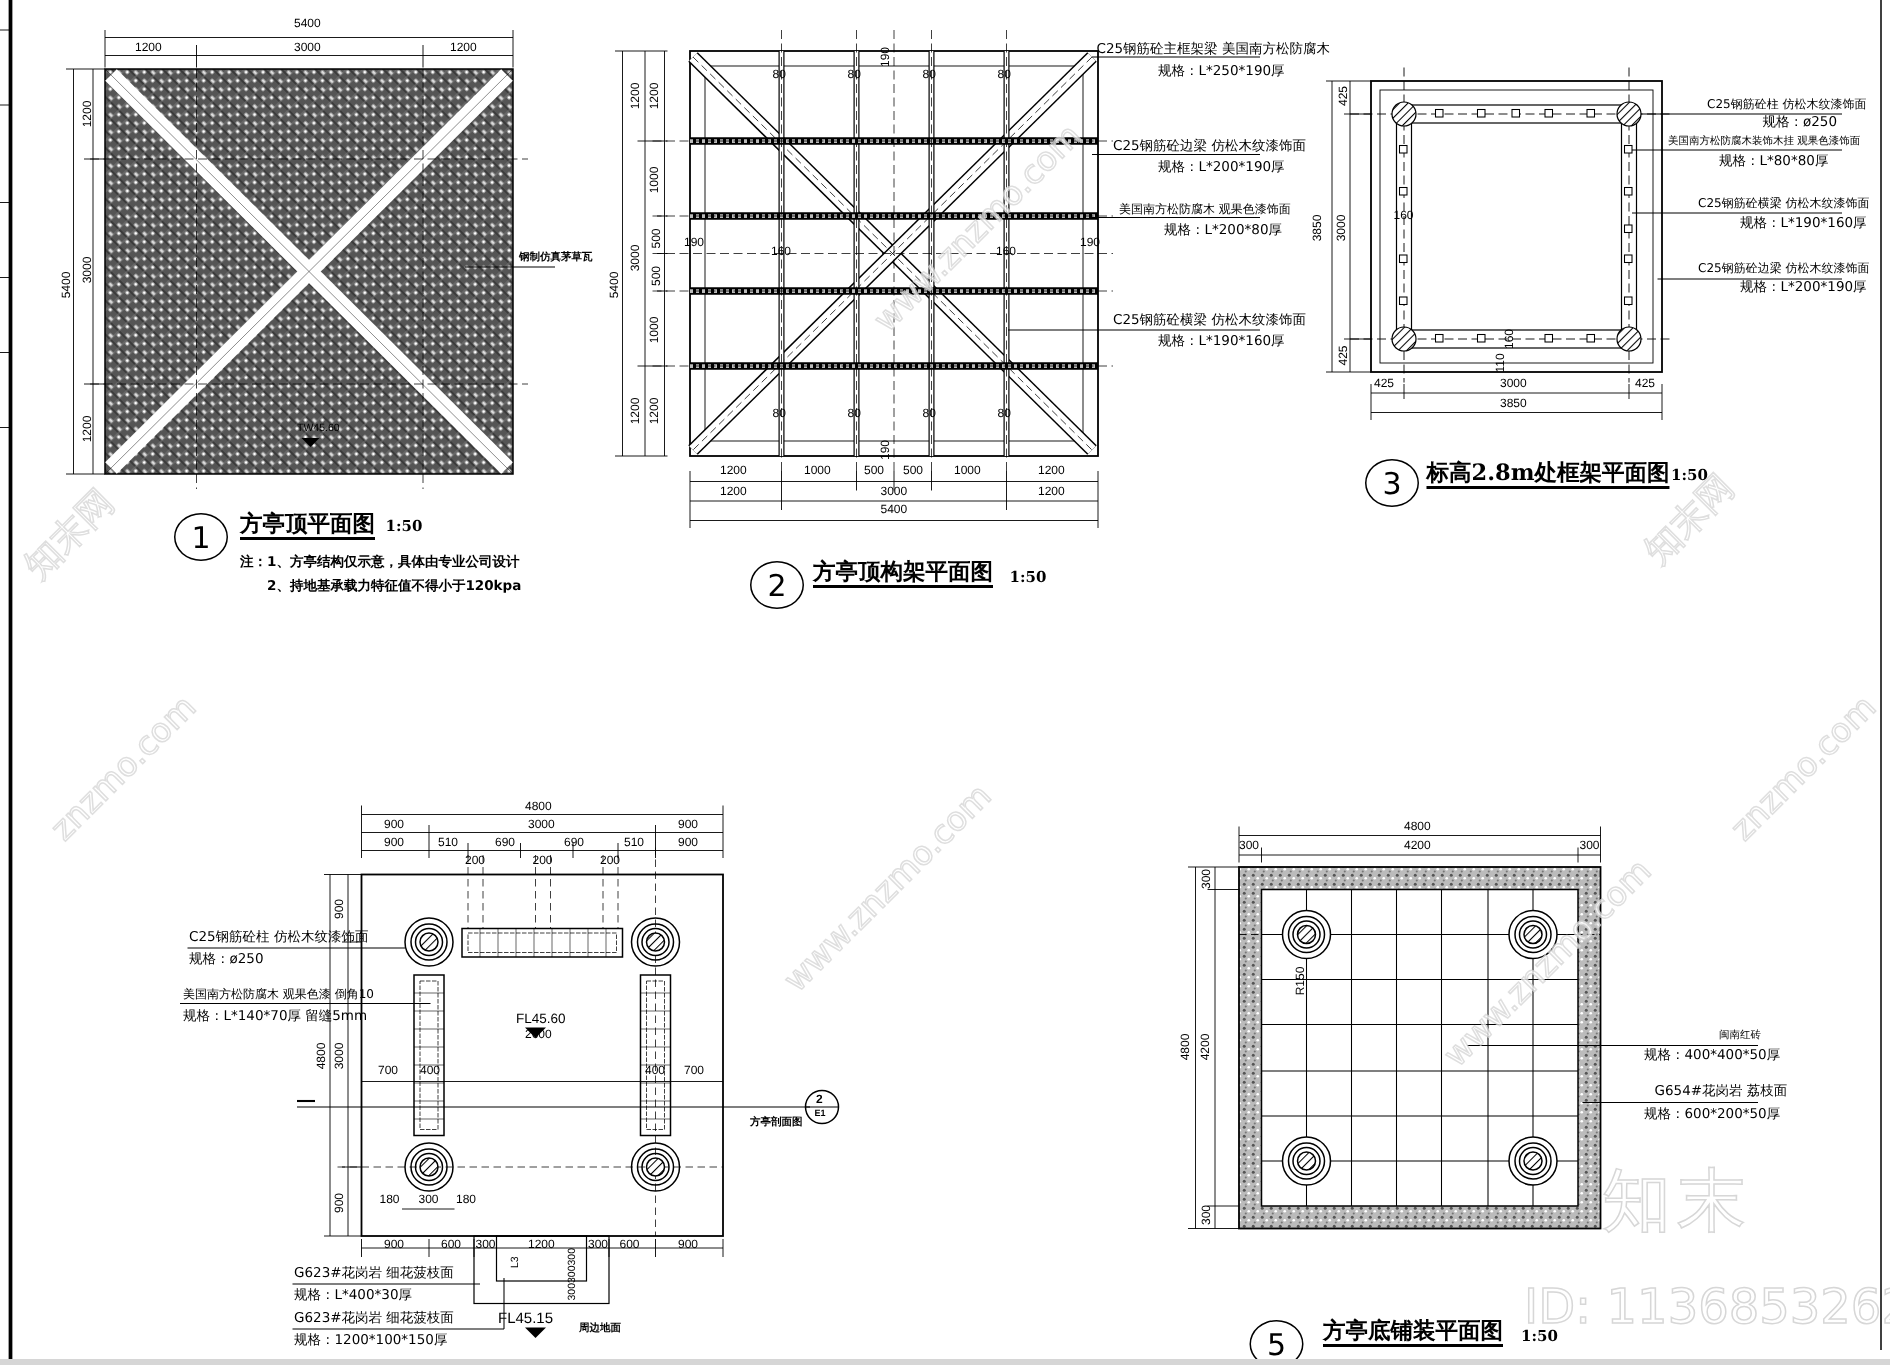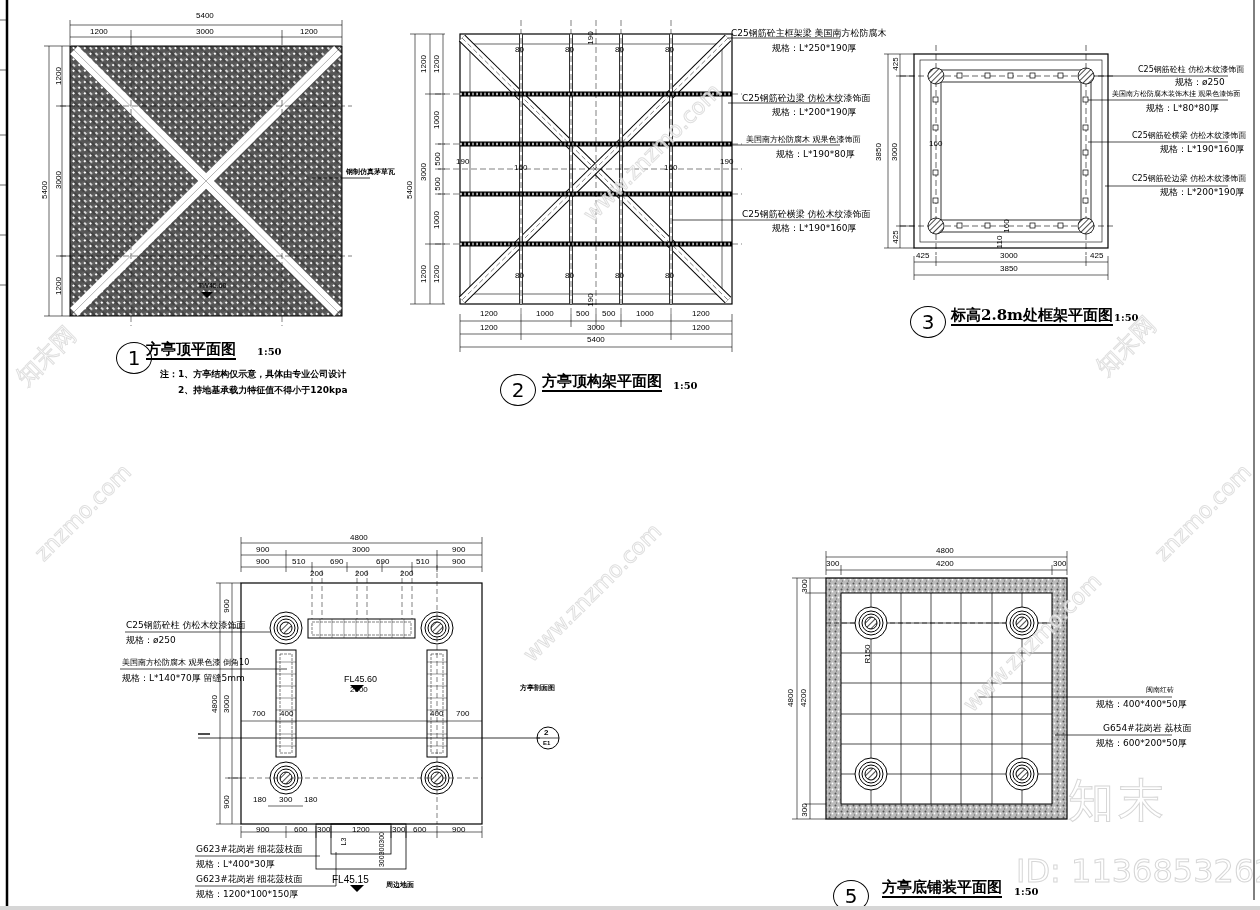--- a/index.html
+++ b/index.html
@@ -400,21 +400,21 @@
 <div class="lbl" style="left:90px;top:28px;">1200</div>
 <div class="lbl" style="left:196px;top:28px;">3000</div>
 <div class="lbl" style="left:300px;top:28px;">1200</div>
 <div class="lbl" style="left:36px;top:186px;transform:rotate(-90deg);">5400</div>
 <div class="lbl" style="left:50px;top:72px;transform:rotate(-90deg);">1200</div>
 <div class="lbl" style="left:50px;top:176px;transform:rotate(-90deg);">3000</div>
 <div class="lbl" style="left:50px;top:282px;transform:rotate(-90deg);">1200</div>
 <div class="lbl" style="left:198px;top:282px;font-size:7px;">TW45.60</div>
 <div class="lbl" style="left:346px;top:168px;font-size:7px;font-weight:bold;">钢制仿真茅草瓦</div>
 <div class="circ" style="left:116px;top:342px;width:34px;height:30px;">1</div>
-<div class="title" style="left:146px;top:340px;">方亭顶平面图</div>
+<div class="title" style="left:160px;top:340px;">方亭顶平面图</div>
 <div class="scale" style="left:257px;top:346px;">1:50</div>
 <div class="note" style="left:160px;top:368px;">注：1、方亭结构仅示意，具体由专业公司设计</div>
 <div class="note" style="left:178px;top:384px;">2、持地基承载力特征值不得小于120kpa</div>
 
 <div class="lbl" style="left:401px;top:186px;transform:rotate(-90deg);">5400</div>
 <div class="lbl" style="left:415px;top:60px;transform:rotate(-90deg);">1200</div>
 <div class="lbl" style="left:415px;top:168px;transform:rotate(-90deg);">3000</div>
 <div class="lbl" style="left:415px;top:270px;transform:rotate(-90deg);">1200</div>
 <div class="lbl" style="left:428px;top:60px;transform:rotate(-90deg);">1200</div>
 <div class="lbl" style="left:428px;top:116px;transform:rotate(-90deg);">1000</div>
@@ -444,21 +444,21 @@
 <div class="lbl" style="left:720px;top:158px;">190</div>
 <div class="lbl" style="left:514px;top:164px;">160</div>
 <div class="lbl" style="left:664px;top:164px;">160</div>
 <div class="lbl" style="left:584px;top:34px;transform:rotate(-90deg);">190</div>
 <div class="lbl" style="left:584px;top:296px;transform:rotate(-90deg);">190</div>
 <div class="spec" style="left:731px;top:29px;">C25钢筋砼主框架梁  美国南方松防腐木</div>
 <div class="spec" style="left:772px;top:44px;">规格：L*250*190厚</div>
 <div class="spec" style="left:742px;top:94px;">C25钢筋砼边梁  仿松木纹漆饰面</div>
 <div class="spec" style="left:772px;top:108px;">规格：L*200*190厚</div>
 <div class="spec" style="left:746px;top:136px;font-size:8px;">美国南方松防腐木  观果色漆饰面</div>
-<div class="spec" style="left:776px;top:150px;">规格：L*190*80厚</div>
+<div class="spec" style="left:776px;top:150px;">规格：L*200*80厚</div>
 <div class="spec" style="left:742px;top:210px;">C25钢筋砼横梁  仿松木纹漆饰面</div>
 <div class="spec" style="left:772px;top:224px;">规格：L*190*160厚</div>
 <div class="circ" style="left:500px;top:374px;width:34px;height:30px;">2</div>
 <div class="title" style="left:542px;top:372px;">方亭顶构架平面图</div>
 <div class="scale" style="left:673px;top:380px;">1:50</div>
 
 <div class="lbl" style="left:870px;top:148px;transform:rotate(-90deg);">3850</div>
 <div class="lbl" style="left:889px;top:60px;transform:rotate(-90deg);">425</div>
 <div class="lbl" style="left:886px;top:148px;transform:rotate(-90deg);">3000</div>
 <div class="lbl" style="left:889px;top:233px;transform:rotate(-90deg);">425</div>
@@ -511,21 +511,21 @@
 <div class="lbl" style="left:317px;top:826px;">300</div>
 <div class="lbl" style="left:352px;top:826px;">1200</div>
 <div class="lbl" style="left:392px;top:826px;">300</div>
 <div class="lbl" style="left:413px;top:826px;">600</div>
 <div class="lbl" style="left:452px;top:826px;">900</div>
 <div class="lbl" style="left:364px;top:846px;transform:rotate(-90deg);font-size:7px;">300300300</div>
 <div class="lbl" style="left:340px;top:838px;transform:rotate(-90deg);font-size:7px;">L3</div>
 <div class="lbl" style="left:344px;top:675px;font-size:9px;text-align:center;">FL45.60</div>
 <div class="lbl" style="left:332px;top:875px;font-size:10px;">FL45.15</div>
 <div class="spec" style="left:386px;top:882px;font-size:7px;font-weight:bold;">周边地面</div>
-<div class="spec" style="left:500px;top:685px;font-size:7px;font-weight:bold;margin-left:20px;">方亭剖面图</div>
+<div class="spec" style="left:500px;top:745px;font-size:7px;font-weight:bold;">方亭剖面图</div>
 <div class="lbl" style="left:544px;top:729px;font-size:8px;font-weight:bold;">2</div>
 <div class="lbl" style="left:543px;top:740px;font-size:6px;font-weight:bold;">E1</div>
 <div class="spec" style="left:126px;top:621px;">C25钢筋砼柱  仿松木纹漆饰面</div>
 <div class="spec" style="left:126px;top:636px;">规格：ø250</div>
 <div class="spec" style="left:122px;top:659px;font-size:8px;">美国南方松防腐木  观果色漆  倒角10</div>
 <div class="spec" style="left:122px;top:674px;">规格：L*140*70厚  留缝5mm</div>
 <div class="spec" style="left:196px;top:845px;">G623#花岗岩  细花菠枝面</div>
 <div class="spec" style="left:196px;top:860px;">规格：L*400*30厚</div>
 <div class="spec" style="left:196px;top:875px;">G623#花岗岩  细花菠枝面</div>
 <div class="spec" style="left:196px;top:890px;">规格：1200*100*150厚</div>

